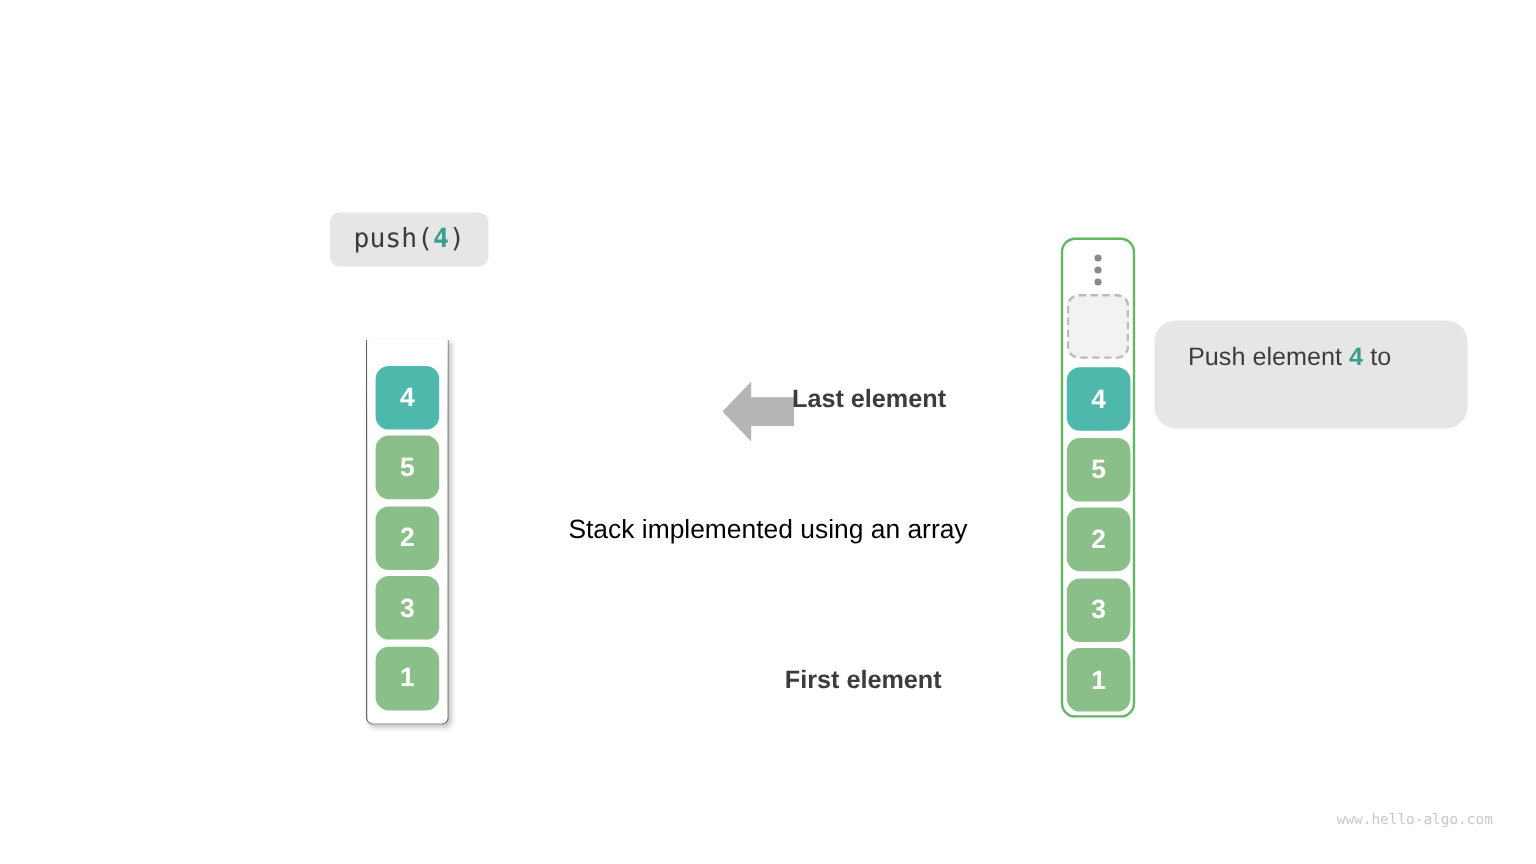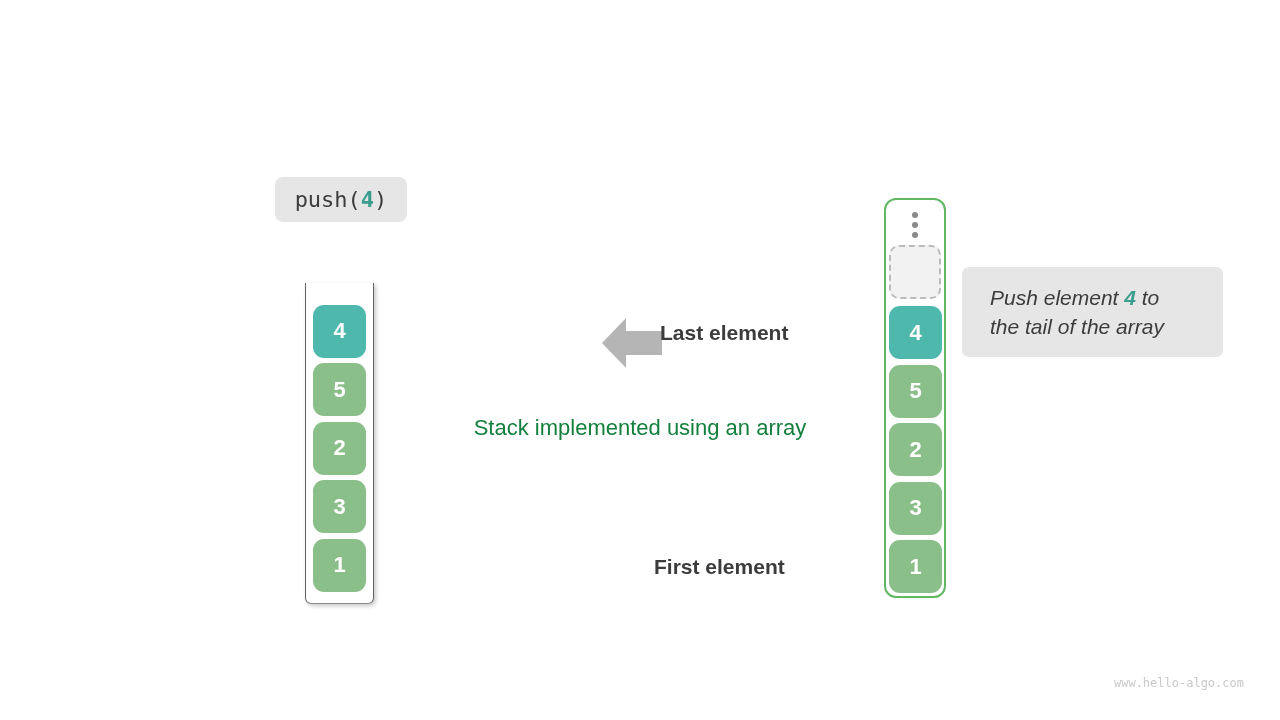--- a/index.html
+++ b/index.html
@@ -53,28 +53,28 @@
   
   .block-arrow {
     left:602px; top:318px; width:60px; height:50px; background:#b5b5b5;
     clip-path:polygon(0 50%, 40% 0, 40% 26%, 100% 26%, 100% 74%, 40% 74%, 40% 100%);
   }
 
   
   .ann { color:#3c3c3c; font-weight:bold; font-size:21px; }
   .ann-last { left:660px; top:321px; width:200px; }
   .ann-first { left:654px; top:555px; width:200px; text-align:left; }
-  .caption { left:440px; top:415px; width:400px; text-align:center;
-    color:#15803d; font-size:22px; }
+  .caption { left:440px; top:428px; width:400px; text-align:center;
+    color:#000000; font-size:22px; }
 
   
   .callout {
     left:962px; top:267px; width:261px; height:90px;
-    background:#e6e6e6; border-radius:7px; box-sizing:border-box;
-    padding:16px 22px 0 28px; font-size:21px; line-height:29px; color:#3c3c3c;font-style:italic;
+    background:#e6e6e6; border-radius:18px; box-sizing:border-box;
+    padding:16px 22px 0 28px; font-size:21px; line-height:29px; color:#3c3c3c;
   }
   .callout .val { color:#3a9e8e; font-weight:bold; }
 
   
   .step-badge {
     left:36px; top:641px; width:145px; height:51px;
     background:#f8f8f8; border:1.5px solid #9a9a9a; border-radius:9px;
     box-sizing:border-box;
     display:flex; align-items:center; justify-content:center;
     font-family:"DejaVu Sans Mono", monospace; font-weight:bold;
@@ -120,19 +120,18 @@
     <div class="ghost-cell"></div>
     <div class="cell teal" style="top:106px">4</div>
     <div class="cell" style="top:164.5px">5</div>
     <div class="cell" style="top:223px">2</div>
     <div class="cell" style="top:281.5px">3</div>
     <div class="cell" style="top:340px">1</div>
   </div>
 
   <div class="abs callout">
     <span>Push element </span><span class="val">4</span><span> to</span><br>
-    <span>the tail of the array</span>
   </div>
 
 
   <div class="abs watermark">www.hello-algo.com</div>
 
 </div>
 
 </body></html>

